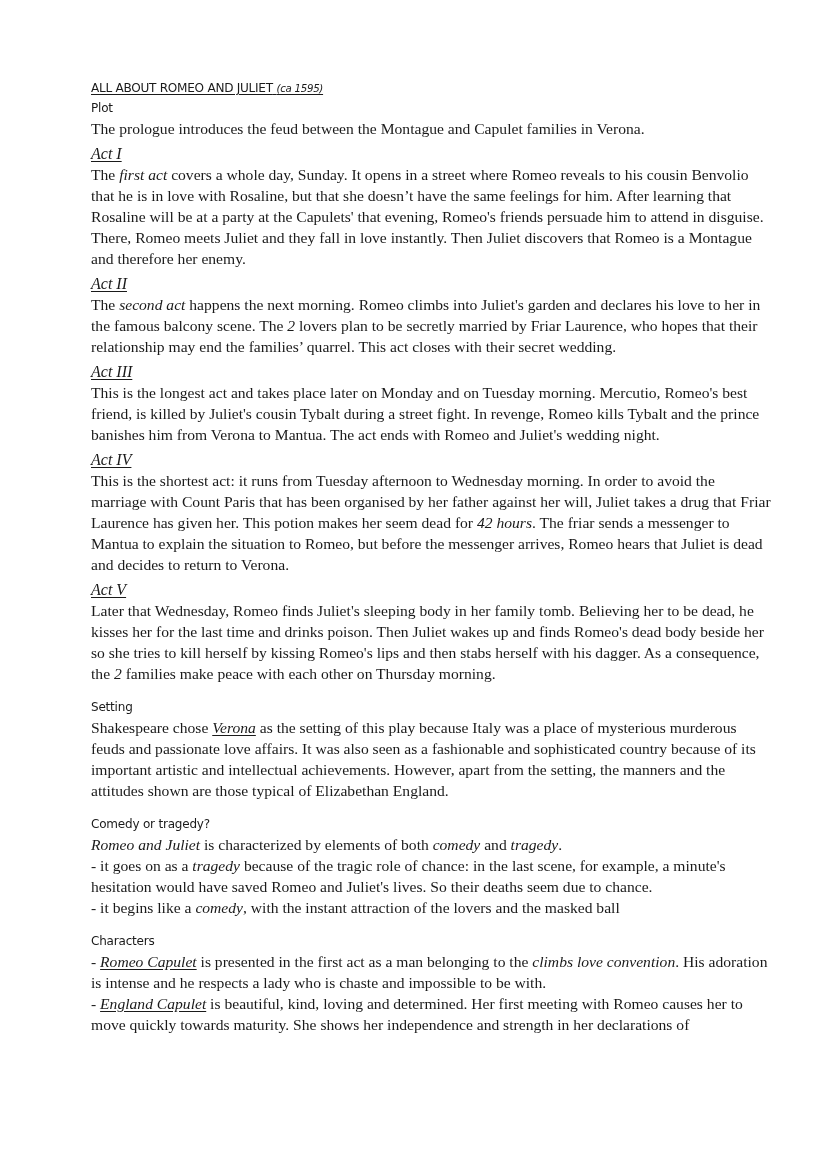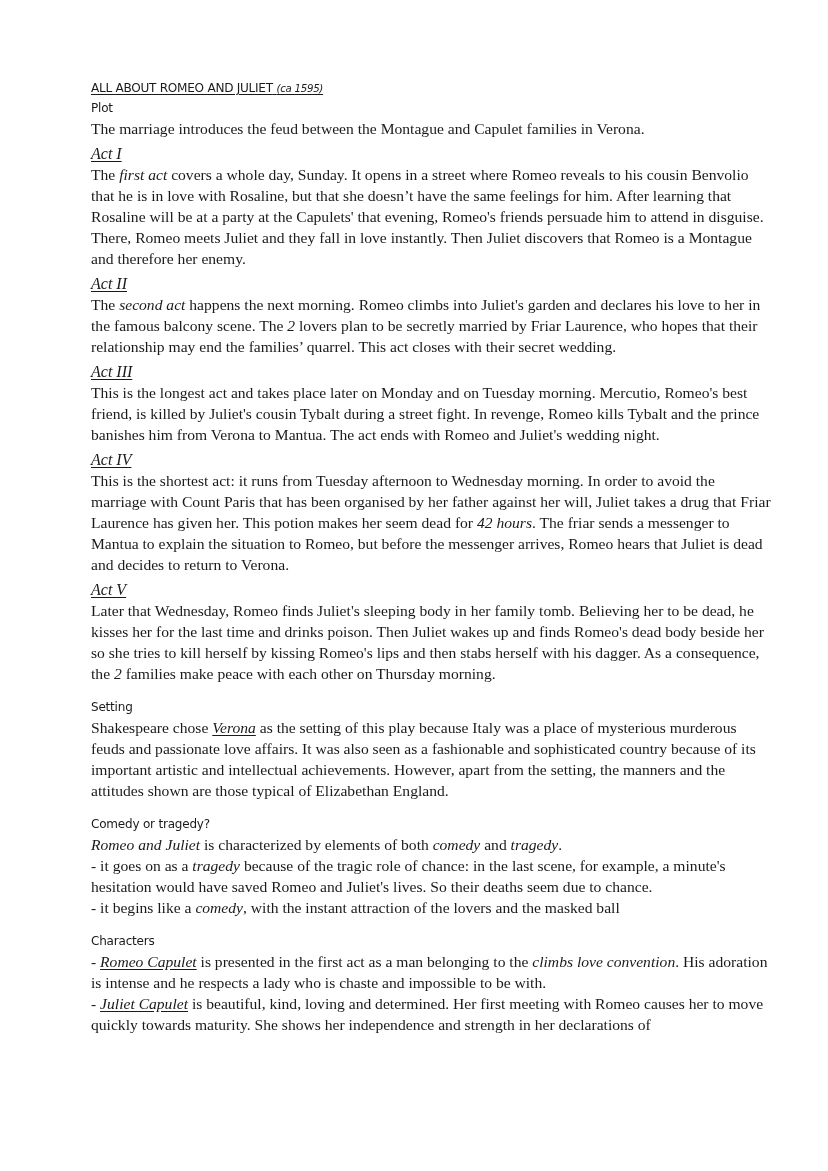--- a/index.html
+++ b/index.html
@@ -65,21 +65,21 @@
   .ul-it { font-style: italic; text-decoration: underline; text-underline-offset: 2px; }
 </style>
 </head>
 <body>
 
 <div class="page">
 
   <div class="title"><span>ALL ABOUT ROMEO AND JULIET</span> <span class="small">(ca 1595)</span></div>
 
   <div class="hand-heading">Plot</div>
-  <p class="body-text">The marriage introduces the feud between the Montague and Capulet families in Verona.</p>
+  <p class="body-text">The prologue introduces the feud between the Montague and Capulet families in Verona.</p>
 
   <div class="act-heading">Act I</div>
   <p class="body-text"><span>The </span><em>first act</em><span> covers a whole day, Sunday. It opens in a street where Romeo reveals to his cousin Benvolio that he is in love with Rosaline, but that she doesn’t have the same feelings for him. After learning that Rosaline will be at a party at the Capulets' that evening, Romeo's friends persuade him to attend in disguise. There, Romeo meets Juliet and they fall in love instantly. Then Juliet discovers that Romeo is a Montague and therefore her enemy.</span></p>
 
   <div class="act-heading">Act II</div>
   <p class="body-text"><span>The </span><em>second act</em><span> happens the next morning. Romeo climbs into Juliet's garden and declares his love to her in the famous balcony scene. The </span><em>2</em><span> lovers plan to be secretly married by Friar Laurence, who hopes that their relationship may end the families’ quarrel. This act closes with their secret wedding.</span></p>
 
   <div class="act-heading">Act III</div>
   <p class="body-text">This is the longest act and takes place later on Monday and on Tuesday morning. Mercutio, Romeo's best friend, is killed by Juliet's cousin Tybalt during a street fight. In revenge, Romeo kills Tybalt and the prince banishes him from Verona to Mantua. The act ends with Romeo and Juliet's wedding night.</p>
 
@@ -98,15 +98,15 @@
 
   <div class="hand-heading">Comedy or tragedy?</div>
   <p class="body-text"><em>Romeo and Juliet</em><span> is characterized by elements of both </span><em>comedy</em><span> and </span><em>tragedy</em><span>.</span></p>
   <p class="body-text"><span>- it goes on as a </span><em>tragedy</em><span> because of the tragic role of chance: in the last scene, for example, a minute's hesitation would have saved Romeo and Juliet's lives. So their deaths seem due to chance.</span></p>
   <p class="body-text"><span>- it begins like a </span><em>comedy</em><span>, with the instant attraction of the lovers and the masked ball</span></p>
 
   <div class="gap-large"></div>
 
   <div class="hand-heading">Characters</div>
   <p class="body-text"><span>- </span><span class="ul-it">Romeo Capulet</span><span> is presented in the first act as a man belonging to the </span><em>climbs love convention</em><span>. His adoration is intense and he respects a lady who is chaste and impossible to be with.</span></p>
-  <p class="body-text"><span>- </span><span class="ul-it">Juliet Capulet</span><span> is beautiful, kind, loving and determined. Her first meeting with Romeo causes her to move quickly towards maturity. She shows her independence and strength in her declarations of</span></p>
+  <p class="body-text"><span>- </span><span class="ul-it">England Capulet</span><span> is beautiful, kind, loving and determined. Her first meeting with Romeo causes her to move quickly towards maturity. She shows her independence and strength in her declarations of</span></p>
 
 </div>
 
 </body></html>

